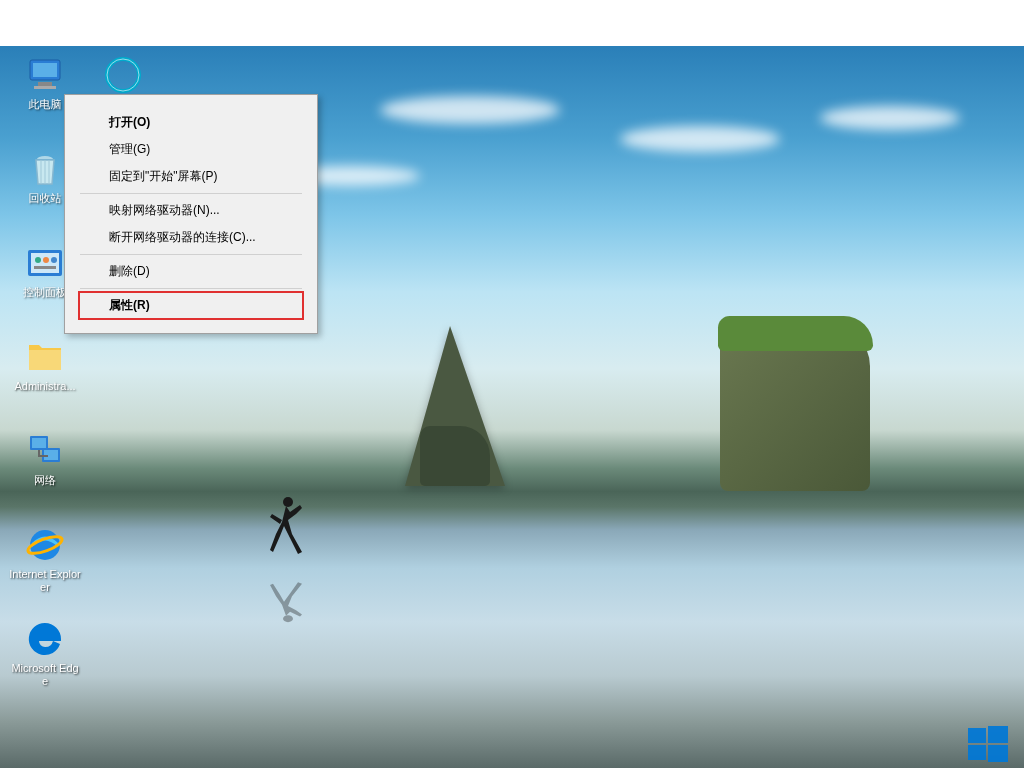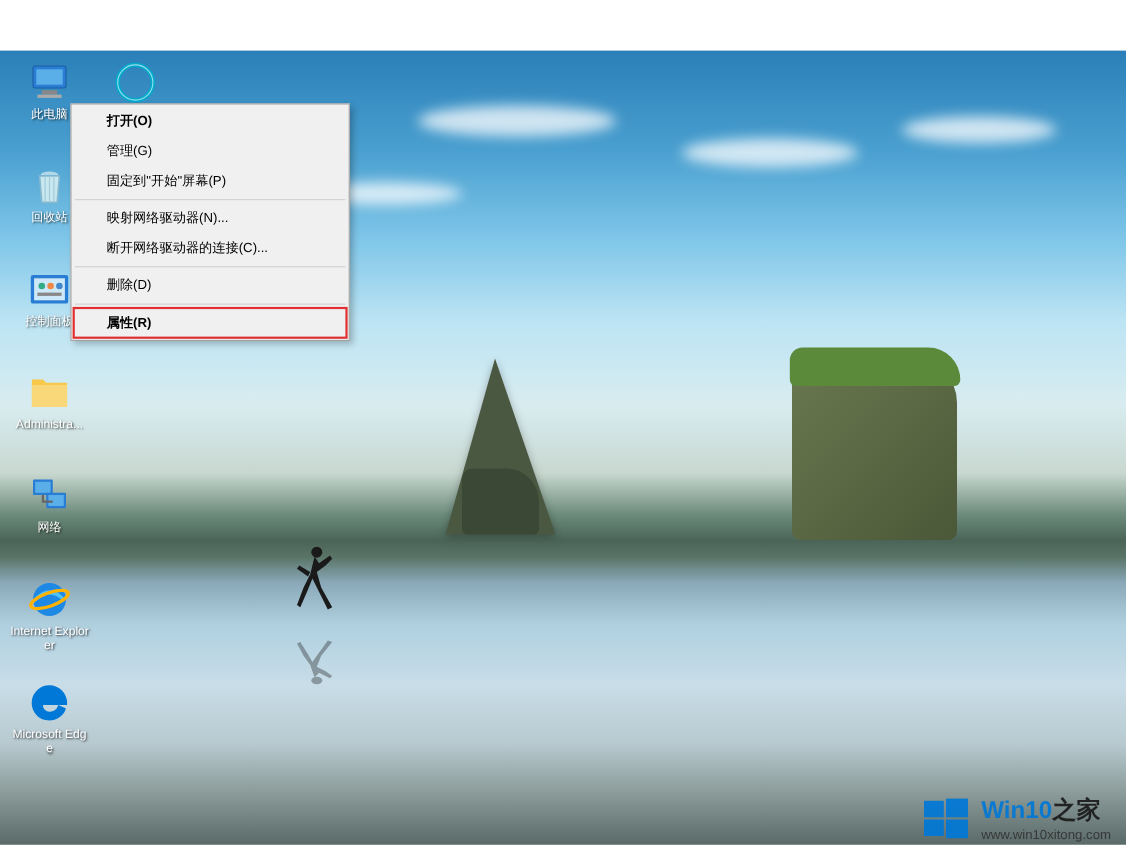--- a/index.html
+++ b/index.html
@@ -46,21 +46,21 @@
 .icon-label { color:#fff; font-size:11px; text-align:center; text-shadow:1px 1px 2px rgba(0,0,0,0.8); margin-top:2px; line-height:1.15; max-width:72px; word-break:break-all; }
 
 
 .icon-col2 { position:absolute; left:86px; top:4px; }
 
 
 .context-menu {
   position:absolute; left:64px; top:48px; width:254px;
   background:#f0f0f0; border:1px solid #a0a0a0;
   box-shadow:3px 3px 6px rgba(0,0,0,0.25);
-  font-size:12px; padding:2px;
+  font-size:12px; padding:14px;
 }
 .menu-item { padding:5px 12px 5px 30px; cursor:default; color:#000; }
 .menu-item.bold { font-weight:bold; }
 .menu-sep { height:1px; background:#d0d0d0; margin:3px 1px; }
 .menu-item.highlighted { outline:2px solid #e03030; outline-offset:-1px;font-weight:bold; }
 
 
 .taskbar { position:absolute; left:0; bottom:0; width:100%; height:40px; background:#101010; display:flex; align-items:center; }
 .task-btn { width:48px; height:40px; display:flex; align-items:center; justify-content:center; cursor:pointer; }
 .task-right { margin-left:auto; display:flex; align-items:center; height:40px; }
@@ -211,24 +211,20 @@
     <span class="logo">
       <svg width="44" height="44" viewBox="0 0 44 44">
           <g fill="#0078d7">
             <rect x="2" y="6" width="18" height="15"></rect>
             <rect x="22" y="4" width="20" height="17"></rect>
             <rect x="2" y="23" width="18" height="15"></rect>
             <rect x="22" y="23" width="20" height="17"></rect>
           </g>
         </svg>
     </span>
-    <span class="text">
-      <span class="title"><span class="accent">Win10</span><span>之家</span></span>
-      <span class="url">www.win10xitong.com</span>
-    </span>
   </div>
 
   <div class="taskbar">
     <div class="task-btn">
       <svg width="18" height="18" viewBox="0 0 18 18">
           <g fill="#fff">
             <rect x="0" y="1" width="8" height="7"></rect>
             <rect x="9" y="0" width="9" height="8"></rect>
             <rect x="0" y="10" width="8" height="7"></rect>
             <rect x="9" y="9" width="9" height="9"></rect>

